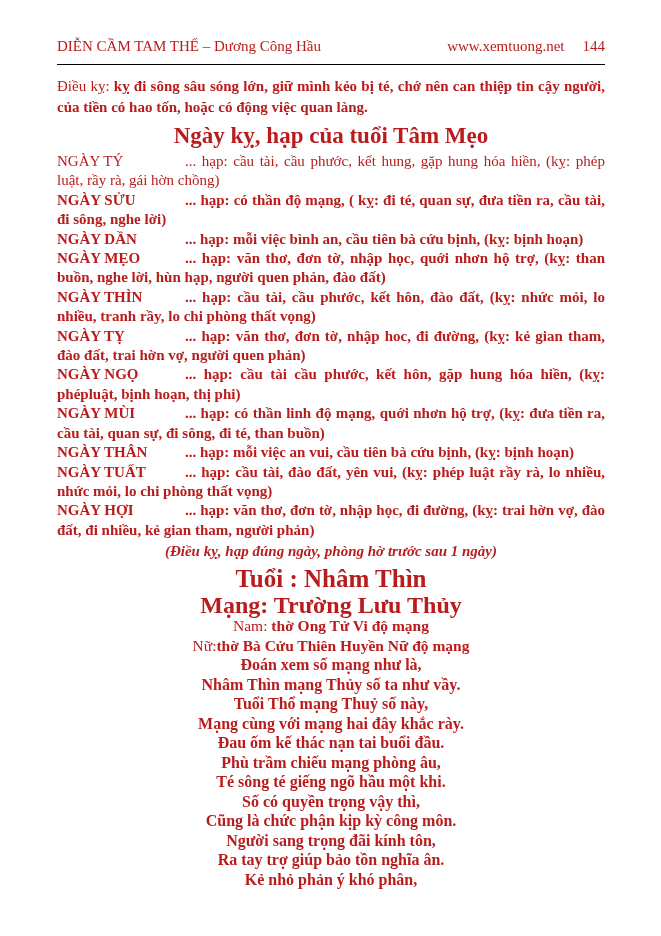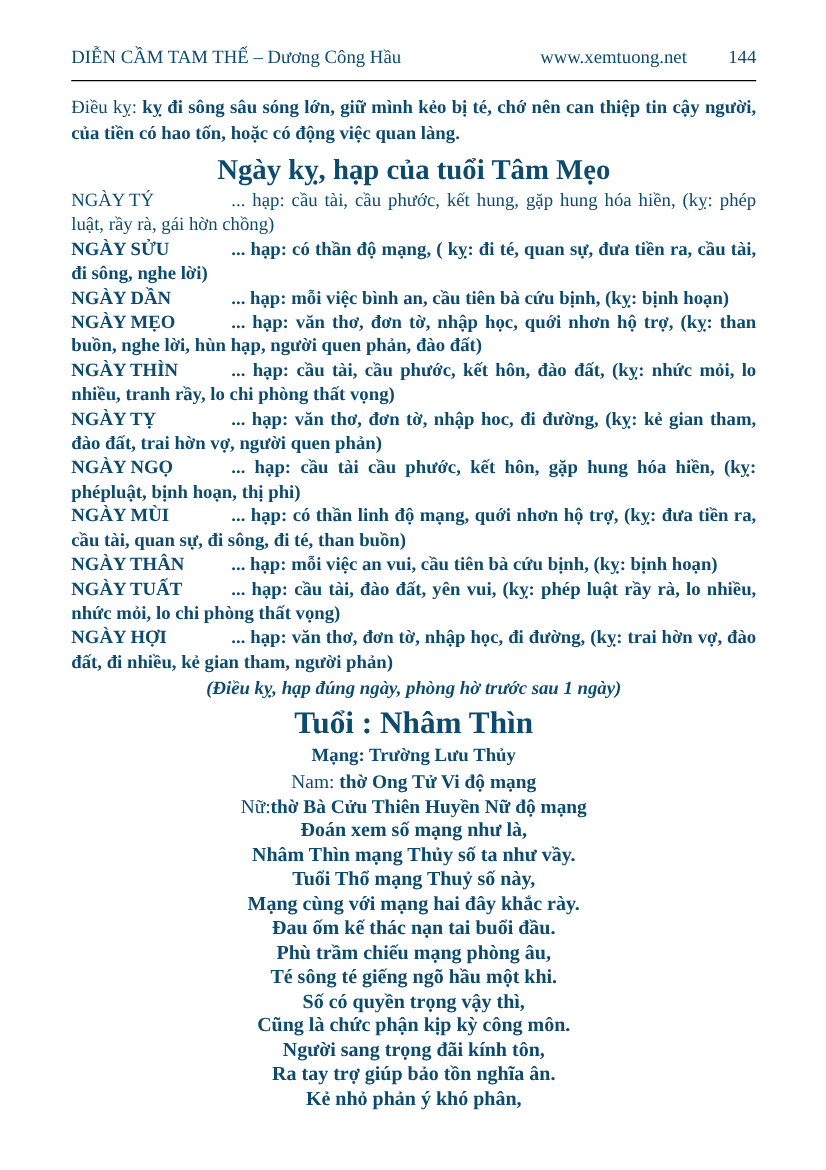--- a/index.html
+++ b/index.html
@@ -1,27 +1,27 @@
 <!DOCTYPE html>
 <html><head>
 <meta charset="utf-8">
 <style>
   html,body{margin:0;padding:0;background:#e8e8e8;}
   .page{
     width:661px;height:936px;background:#ffffff;margin:0 auto;
     box-sizing:border-box;padding:38px 56px 20px 57px;
     font-family:"Liberation Serif","DejaVu Serif",serif;
-    color:#0c4a6e;overflow:hidden;
+    color:#b91c1c;overflow:hidden;
   }
   
   .hdr{
     display:flex;justify-content:space-between;align-items:baseline;
     font-size:15px;padding-bottom:9px;border-bottom:1.5px solid #000;
   }
-  .hdr-right{display:flex;gap:33px;align-items:baseline;}
+  .hdr-right{display:flex;gap:18px;align-items:baseline;}
   
   .intro{
     margin:11px 0 0 0;font-size:15px;line-height:21px;
     text-align:justify;font-weight:bold;
   }
   .intro .lbl{font-weight:normal;}
   
   .h1{
     margin:4px 0 2px 0;text-align:center;font-size:23px;font-weight:bold;
     line-height:28px;
@@ -37,21 +37,21 @@
   .note{
     margin:1px 0 0 0;text-align:center;font-size:15px;
     font-weight:bold;font-style:italic;line-height:20px;
   }
   
   .h2{
     margin:3px 0 0 0;text-align:center;font-size:25px;font-weight:bold;
     line-height:29px;
   }
   .mang{
-    margin:1px 0 0 0;text-align:center;font-size:15px;font-weight:bold;
+    margin:1px 0 0 0;text-align:center;font-size:24px;font-weight:bold;
     line-height:22px;
   }
   .gender-line{
     margin:0;text-align:center;font-size:15.5px;font-weight:bold;
     line-height:19.5px;
   }
   .gender-line .lbl{font-weight:normal;}
   .poem p{
     margin:0;text-align:center;font-size:16px;font-weight:bold;
     line-height:19.5px;

